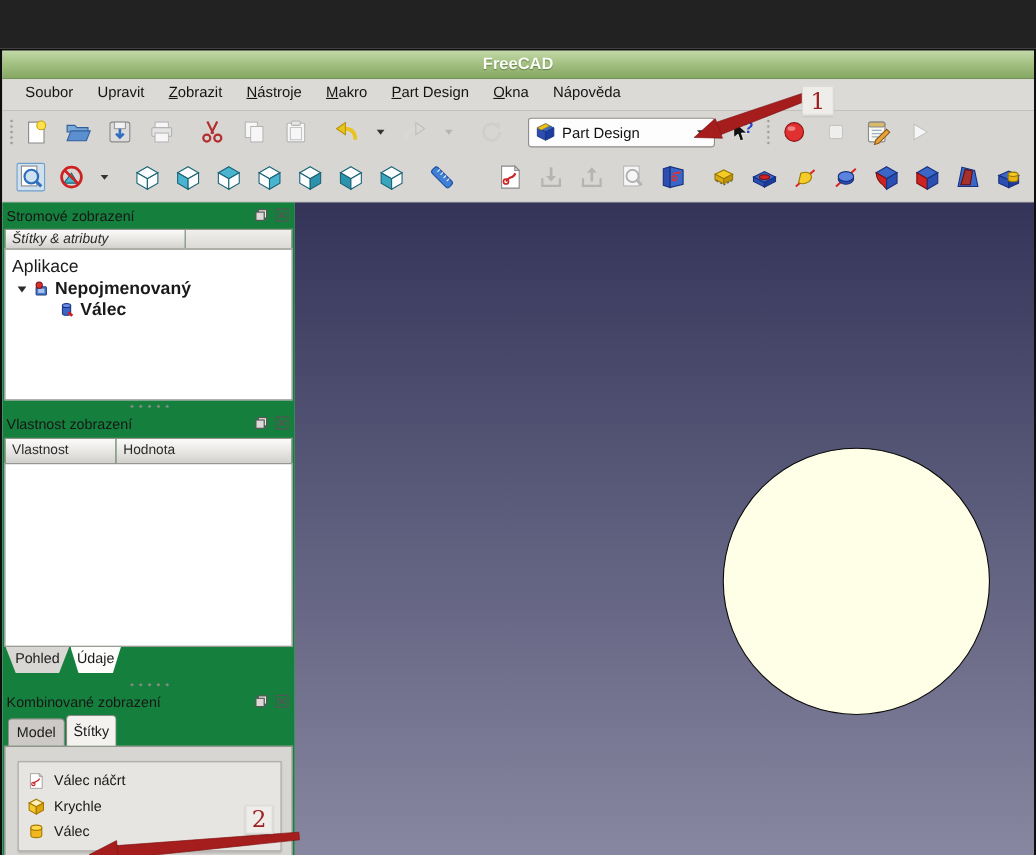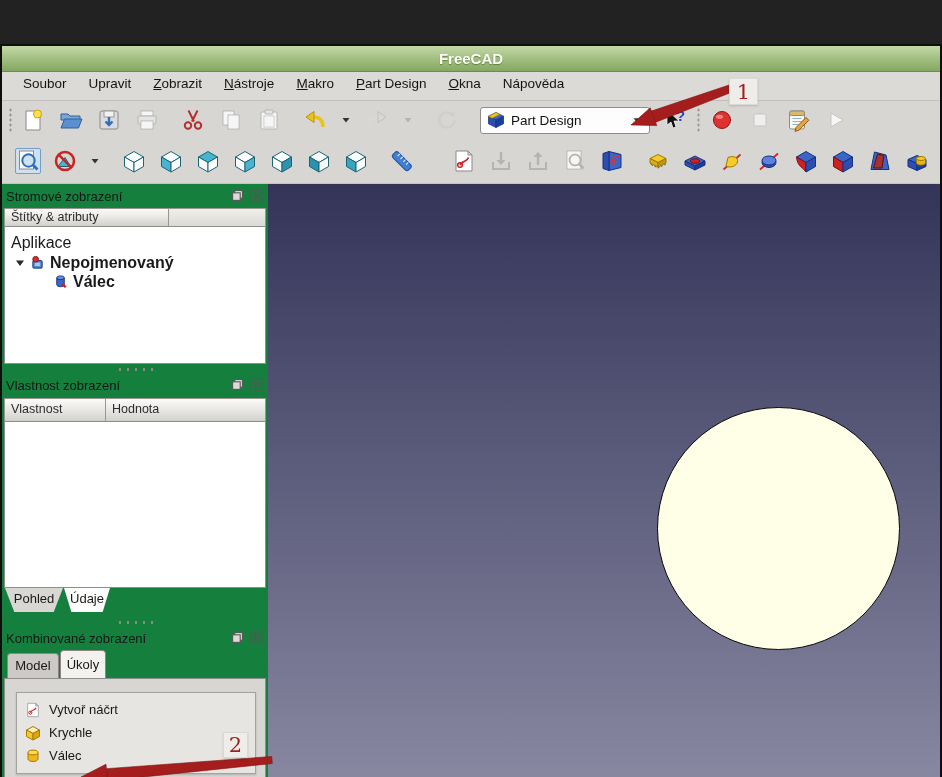--- a/index.html
+++ b/index.html
@@ -519,21 +519,21 @@
           </svg>
         </span>
       <span class="panel-btn">
           <svg viewBox="0 0 12 12">
             <rect x="1" y="1" width="10" height="10" fill="none" stroke="#555"></rect>
             <path d="M3.4 3.4l5.2 5.2M8.6 3.4L3.4 8.6" stroke="#555" stroke-width="1.3"></path>
           </svg>
         </span>
     </div>
     <div class="col-header-row" style="top:24px;">
-      <div class="col-header-cell" style="width:165px;">Štítky &amp; atributy</div>
+      <div class="col-header-cell" style="width:165px;font-style:italic;">Štítky &amp; atributy</div>
       <div class="col-header-rest"></div>
     </div>
     <div class="white-box" style="top:42px; height:138px;">
       <div class="tree-row" style="left:6px; top:7px;">
         <span class="tree-label">Aplikace</span>
       </div>
       <div class="tree-row" style="left:10px; top:27px;">
         <span class="expander">
             <svg viewBox="0 0 10 10">
               <path d="M1 2.5h8L5 8z" fill="#2a2a2a"></path>
@@ -604,35 +604,35 @@
         </span>
       <span class="panel-btn">
           <svg viewBox="0 0 12 12">
             <rect x="1" y="1" width="10" height="10" fill="none" stroke="#555"></rect>
             <path d="M3.4 3.4l5.2 5.2M8.6 3.4L3.4 8.6" stroke="#555" stroke-width="1.3"></path>
           </svg>
         </span>
     </div>
     <div style="position:absolute; top:466px; left:0; right:0; height:28px;">
       <div class="ttab" style="left:5px; width:52px;">Model</div>
-      <div class="ttab sel" style="left:58px; width:46px;">Úkoly</div>
+      <div class="ttab sel" style="left:58px; width:46px;">Štítky</div>
     </div>
     <div class="comb-content">
       <div class="task-box">
         <div class="task-items" id="task-items">
             <div class="task-item">
               <span>
                 <svg viewBox="0 0 24 24">
                   <path d="M4 2h12l4 4v16H4z" fill="#fff" stroke="#8a8a8a"></path>
                   <path d="M16 2l4 4h-4z" fill="#ddd" stroke="#8a8a8a"></path>
                   <path d="M8 16c4-6.5 6-1.5 8.5-7.5" fill="none" stroke="#cc2222" stroke-width="1.8"></path>
                   <circle cx="8" cy="16" r="2.3" fill="none" stroke="#cc2222" stroke-width="1.5"></circle>
                 </svg>
               </span>
-              <span class="task-item-label">Vytvoř náčrt</span>
+              <span class="task-item-label">Válec náčrt</span>
             </div>
             <div class="task-item">
               <span>
                 <svg viewBox="0 0 16 16">
                   <polygon points="8,1.5 14.5,5 8,8.5 1.5,5" fill="#fdf0b8" stroke="#a87a00"></polygon>
                   <polygon points="1.5,5 8,8.5 8,15 1.5,11.5" fill="#f5c82e" stroke="#a87a00"></polygon>
                   <polygon points="8,8.5 14.5,5 14.5,11.5 8,15" fill="#dca50e" stroke="#a87a00"></polygon>
                 </svg>
               </span>
               <span class="task-item-label">Krychle</span>

